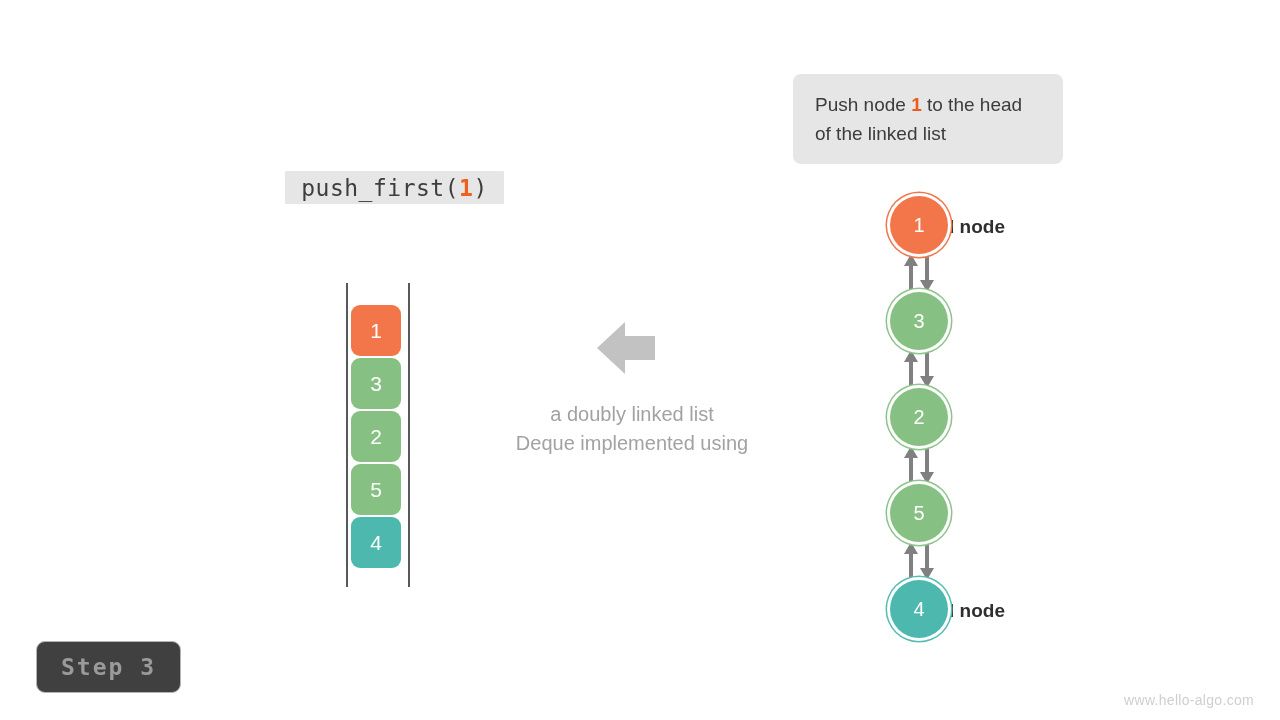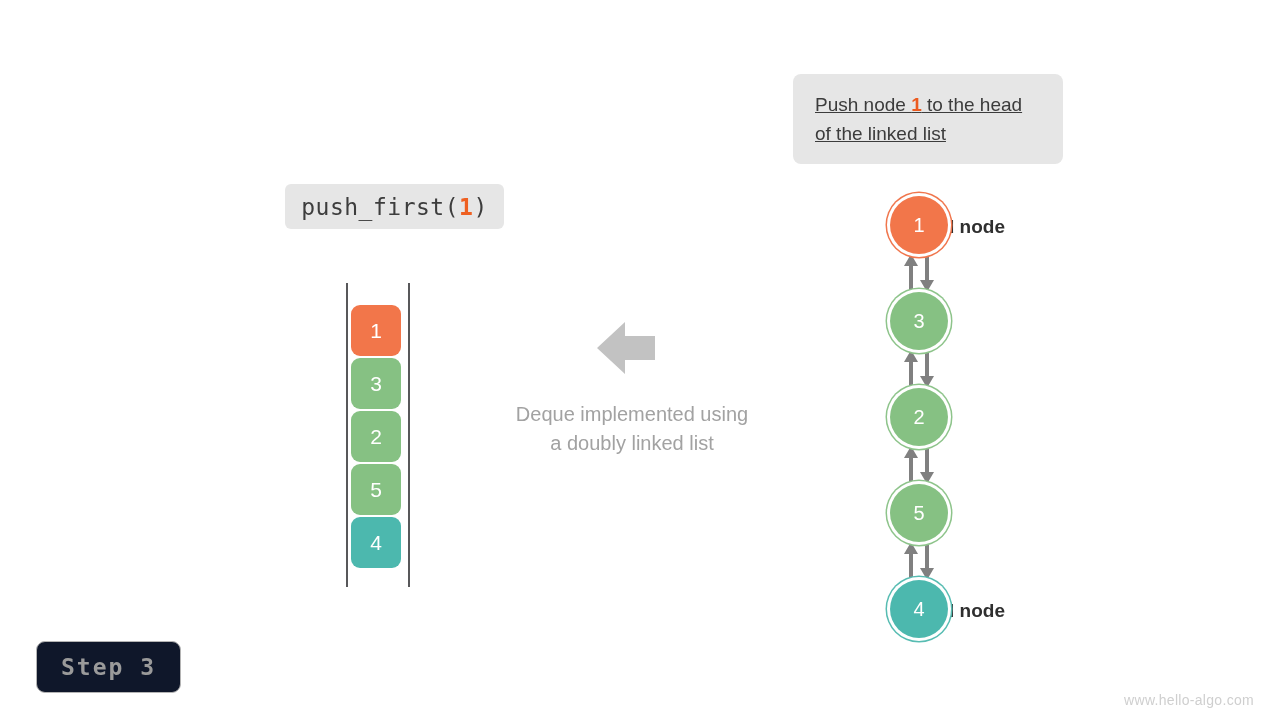--- a/index.html
+++ b/index.html
@@ -35,54 +35,53 @@
     top: 74px;
     width: 270px;
     height: 90px;
     padding: 16px 22px;
     font-size: 19px;
     line-height: 29px;
     color: #3c3c3c;
     font-weight: 400;
     display: flex;
     align-items: center;
-    text-decoration: underline;
   }
   #callout .hl {
     color: #ec5b20;
     font-weight: bold;
   }
 
   
   #opcall {
     left: 285px;
-    top: 184px;
+    top: 171px;
     width: 219px;
-    height: 45px;
-    border-radius: 6px;
+    height: 33px;
+    border-radius: 1px;
     display: flex;
     align-items: center;
     justify-content: center;
     font-family: "DejaVu Sans Mono", "Liberation Mono", monospace;
     font-size: 23px;
     letter-spacing: 0.5px;
     color: #3d3d3d;
   }
   #opcall .hl { color: #ee6022; font-weight: bold; }
 
   
   #stepbadge {
     position: absolute;
     left: 36px;
     top: 641px;
     width: 145px;
     height: 52px;
     border: 1.5px solid #b4b4b4;
     border-radius: 9px;
-    background: #0f172a;
+    background: #404040;
     display: flex;
     align-items: center;
     justify-content: center;
     font-family: "DejaVu Sans Mono", "Liberation Mono", monospace;
     font-size: 23px;
     font-weight: bold;
     letter-spacing: 2px;
     color: #9a9a9a;
     box-sizing: border-box;
   }
@@ -223,22 +222,22 @@
     <div class="cell" style="top: 181px; background: rgb(134, 193, 131);">5</div>
     <div class="cell" style="top: 234px; background: rgb(76, 184, 174);">4</div>
   </div>
 
   <div id="midarrow">
     <svg width="58" height="52" viewBox="0 0 58 52">
       <path d="M0,26 L28,0 L28,14 L58,14 L58,38 L28,38 L28,52 Z" fill="#c2c2c2"></path>
     </svg>
   </div>
   <div id="midcaption">
+    <div>a doubly linked list</div>
     <div>Deque implemented using</div>
-    <div>a doubly linked list</div>
   </div>
 
   <div id="linkedlist">
 
     <div class="endlabel" id="headlabel">Head node</div>
     <div class="endlabel" id="taillabel">Tail node</div>
 
     <div class="linkpair" style="top: 64px; height: 38px;">
       <svg width="58" height="38" viewBox="0 0 58 38">
         <g stroke="#808080" stroke-width="4" fill="none">

